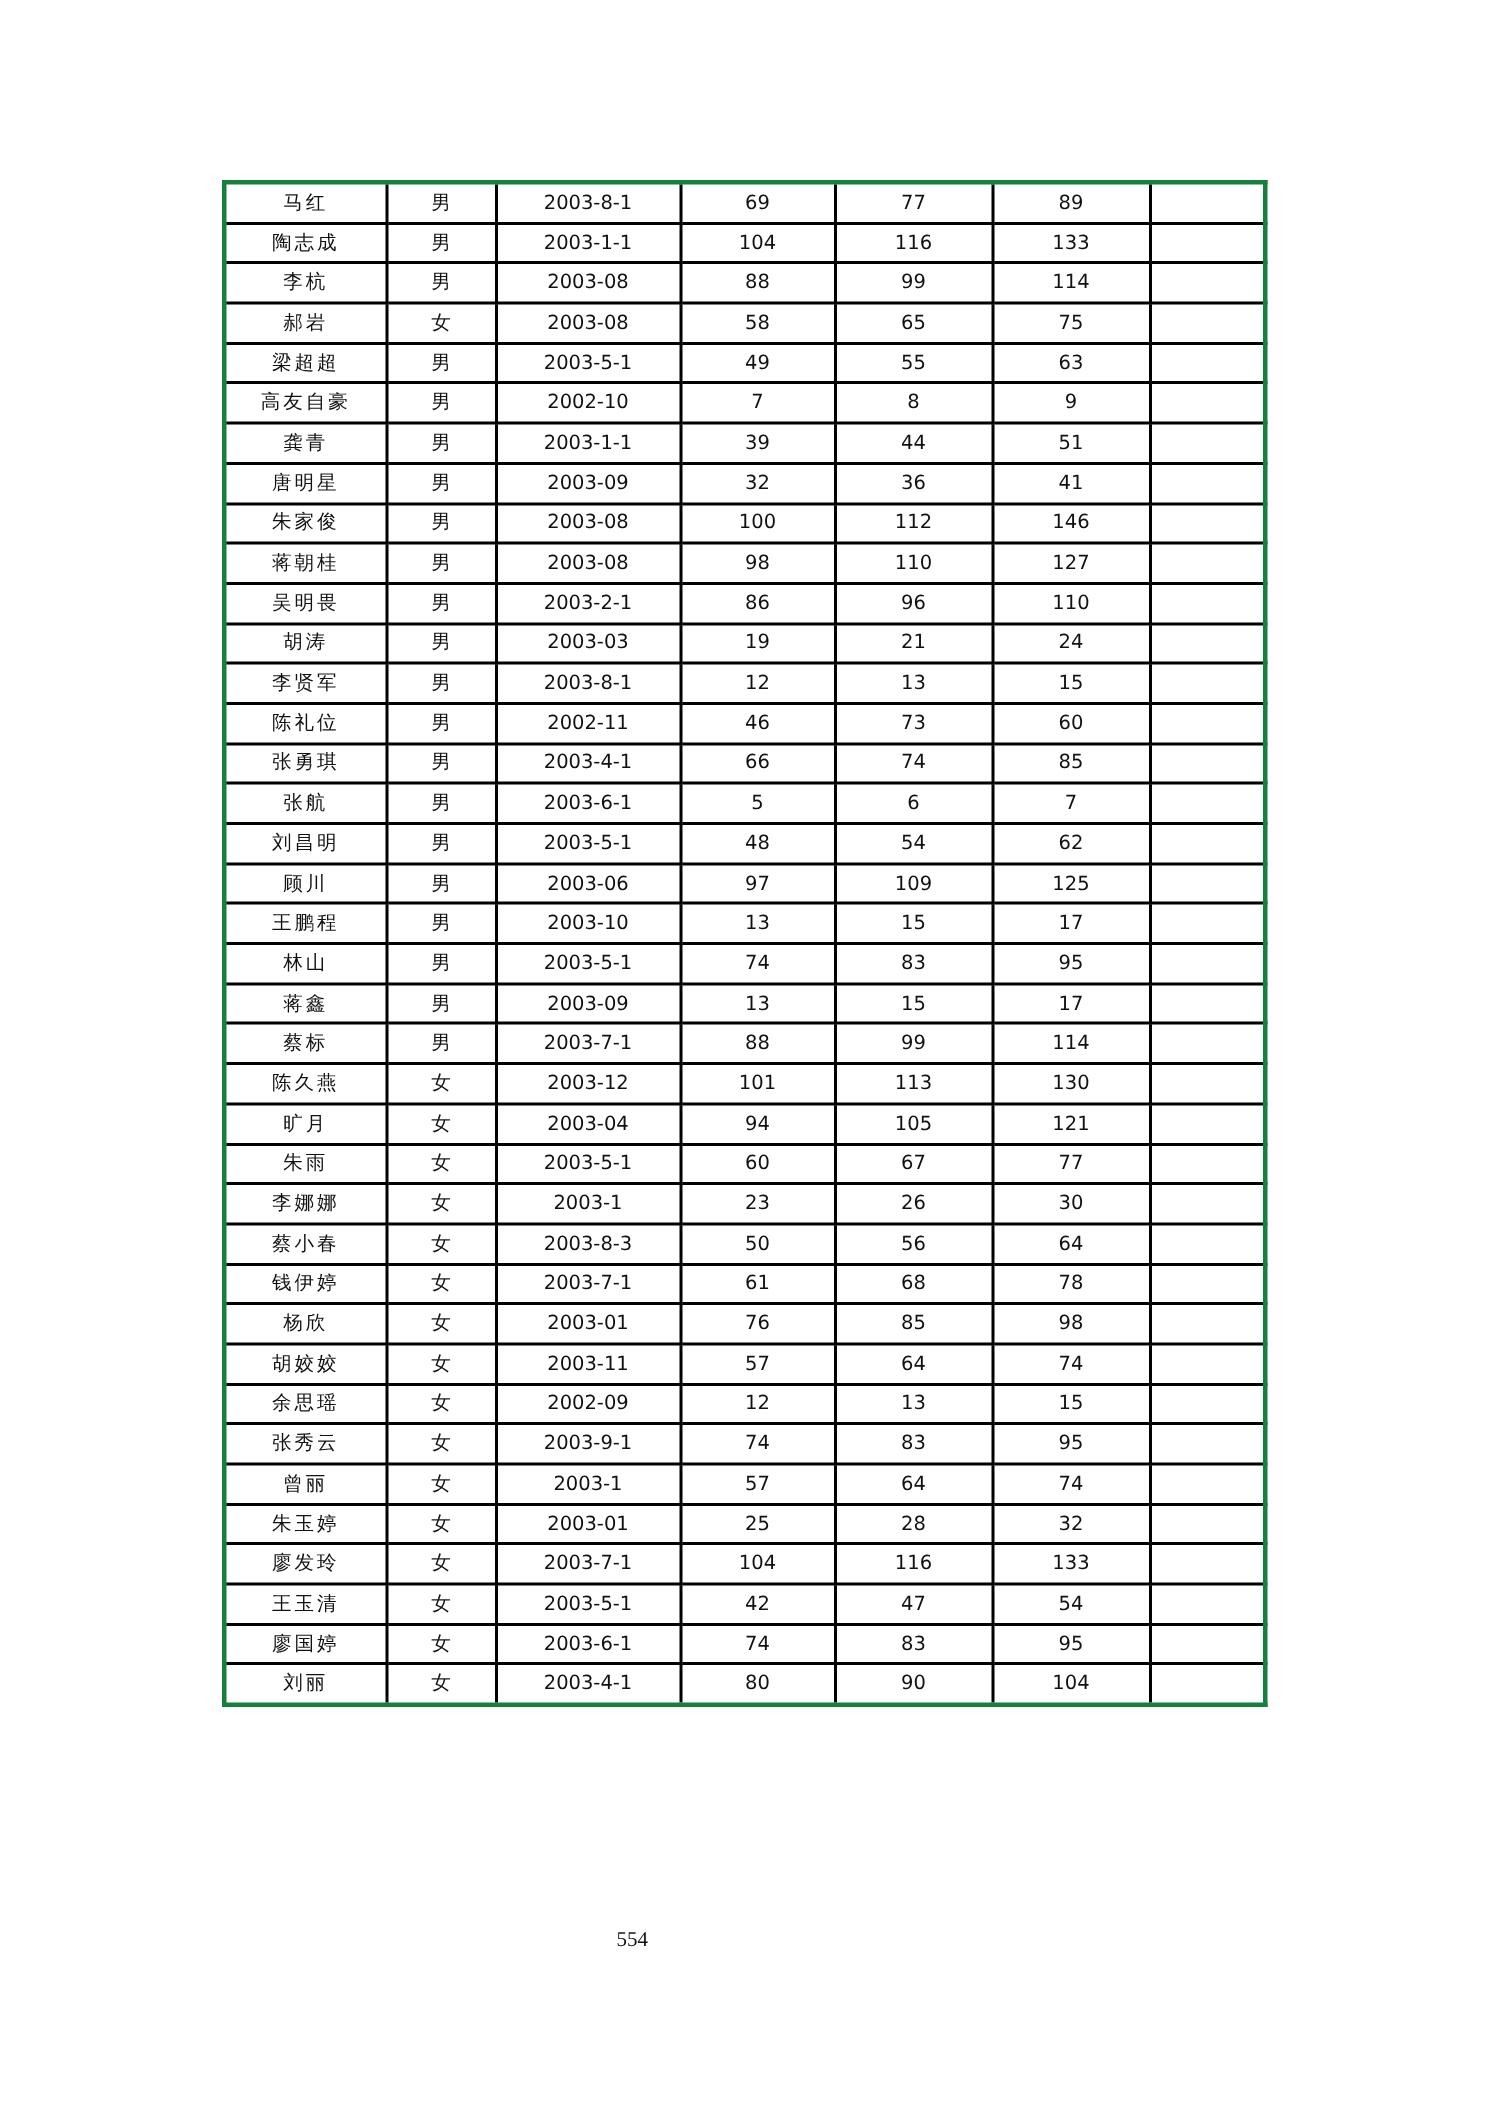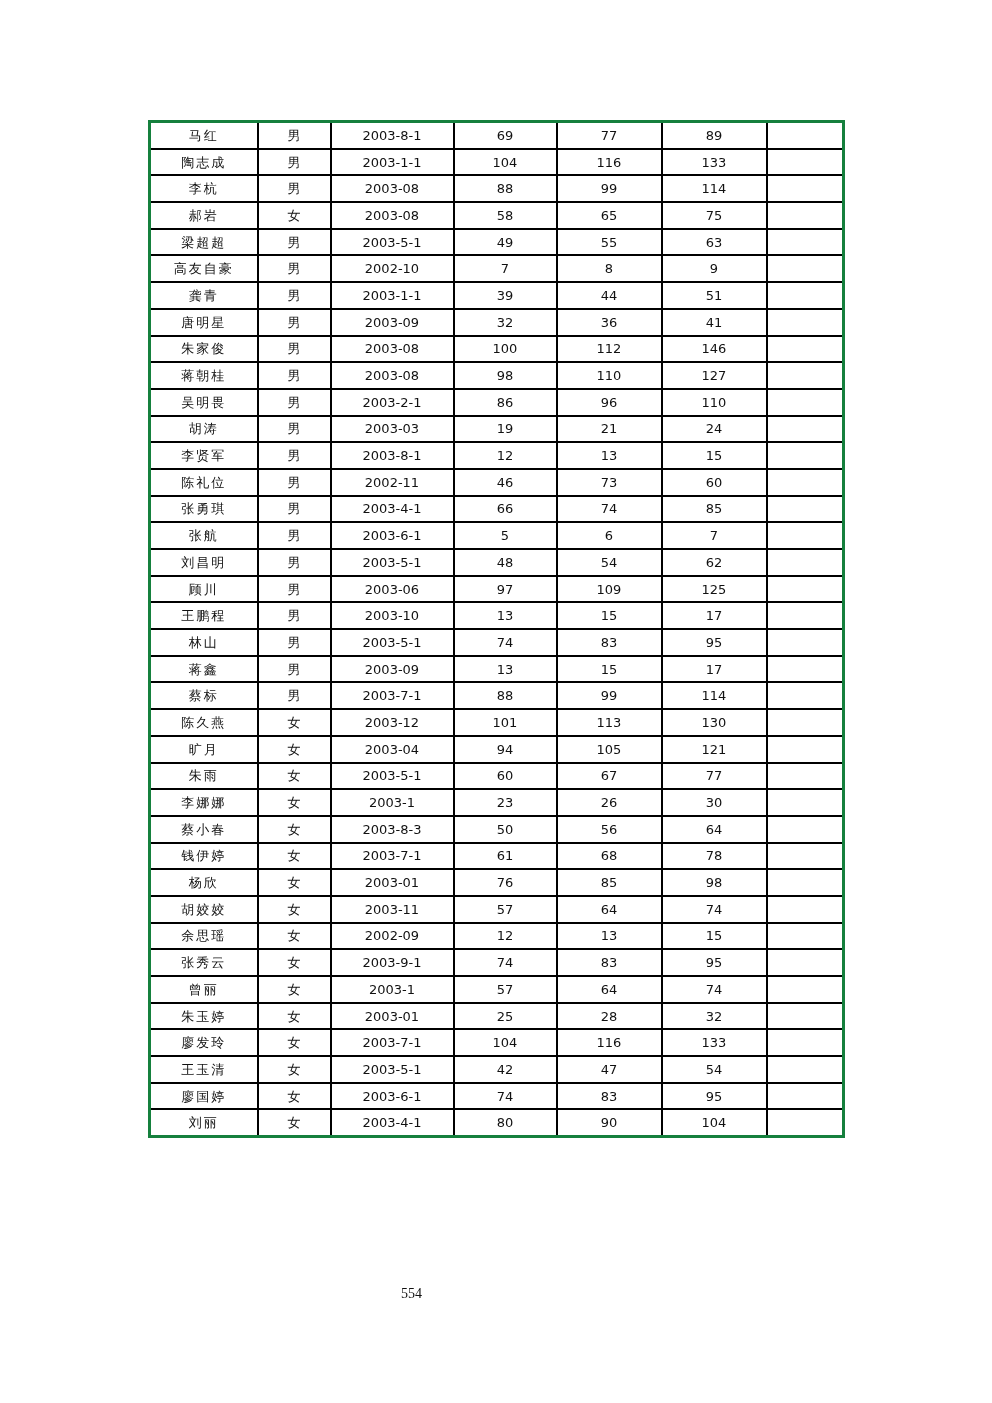--- a/index.html
+++ b/index.html
@@ -13,21 +13,21 @@
   table.roster td {
     border: 2px solid #000; height: 24.7px; padding: 0;
     text-align: center; vertical-align: middle;
     font-size: 13px; color: #111; line-height: 1;
     overflow: hidden; white-space: nowrap;
   }
   td.name { font-family: "DejaVu Serif", serif; font-size: 12.5px; letter-spacing: 2px; }
   td.sex { font-family: "DejaVu Serif", serif; font-size: 12.5px; }
   td.date, td.num { font-family: "DejaVu Sans", sans-serif; font-size: 12.5px; }
   .page-number {
-    position: absolute; left: 0; width: 823px; top: 1286px;
+    position: absolute; left: 10px; width: 823px; top: 1286px;
     text-align: center; font-family: "Liberation Serif", serif; font-size: 14px; color: #111;
   }
 </style>
 </head>
 <body>
 
 <div class="page">
   <table class="roster">
     <colgroup>
       <col style="width:108px">

